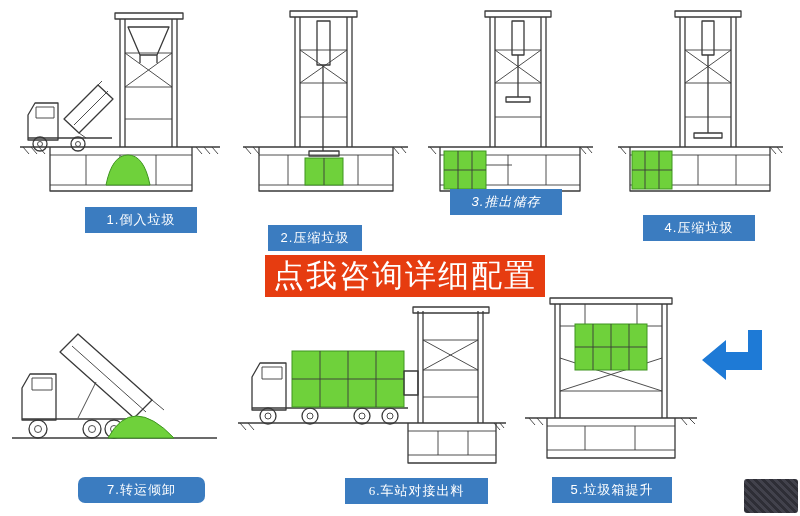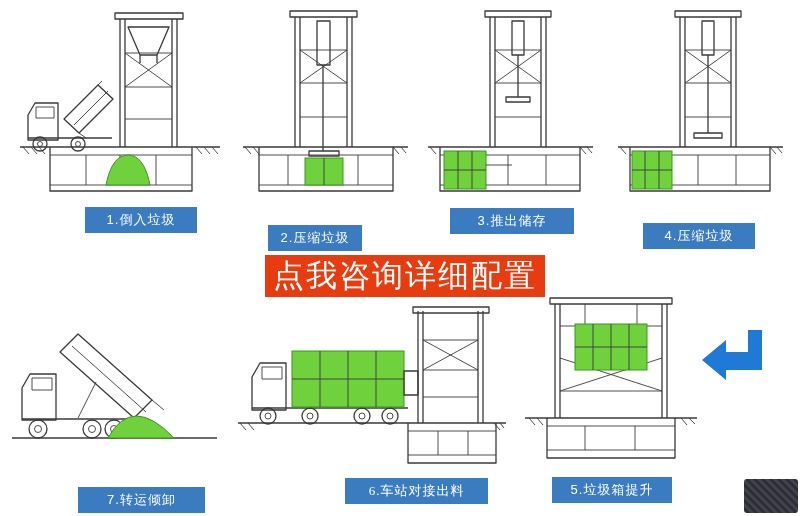--- a/index.html
+++ b/index.html
@@ -131,22 +131,22 @@
       <path class="ln" d="M90 50 V128"></path>
       <rect class="ln" x="76" y="128" width="28" height="5"></rect>
 
       <rect class="grn" x="14" y="146" width="40" height="38"></rect>
       <path class="ln-thin" d="M27 146 V184 M41 146 V184 M14 165 H54"></path>
     </svg>
   </figure>
 
   <div class="step-label" style="left:85px;top:207px;width:112px;">1.倒入垃圾</div>
   <div class="step-label" style="left:268px;top:225px;width:94px;">2.压缩垃圾</div>
-  <div class="step-label" style="left:450px;top:208px;width:124px;">3.推出储存</div>
-  <div class="step-label" style="left:643px;top:223px;width:112px;">4.压缩垃圾</div>
+  <div class="step-label" style="left:450px;top:189px;width:112px;font-style:italic;">3.推出储存</div>
+  <div class="step-label" style="left:643px;top:215px;width:112px;">4.压缩垃圾</div>
 
   <div class="banner">点我咨询详细配置</div>
 
   <figure class="panel" style="left:12px;top:298px;width:205px;height:172px;">
     <svg viewBox="0 0 205 172">
       <path class="ln" d="M0 140 H205"></path>
 
       <path class="ln" d="M10 90 L18 76 H44 V122 H10 Z"></path>
       <path class="ln-thin" d="M20 80 H40 V92 H20 Z"></path>
       <path class="ln" d="M10 121 H118"></path>
@@ -213,19 +213,19 @@
       <path class="ln-thin" d="M68 28 V74 M86 28 V74 M104 28 V74 M50 51 H122"></path>
     </svg>
   </figure>
 
   <div class="arrow-wrap">
     <svg viewBox="0 0 66 58">
       <path d="M2 34 L26 14 L26 26 L48 26 L48 4 L62 4 L62 44 L26 44 L26 54 Z" fill="var(--arrow-blue)" stroke="none"></path>
     </svg>
   </div>
 
-  <div class="step-label" style="left:78px;top:487px;width:127px;">7.转运倾卸</div>
+  <div class="step-label" style="left:78px;top:477px;width:127px;border-radius:7px;">7.转运倾卸</div>
   <div class="step-label" style="left:345px;top:478px;width:143px;font-family:Liberation Serif, serif;">6.车站对接出料</div>
   <div class="step-label" style="left:552px;top:477px;width:120px;">5.垃圾箱提升</div>
 
   <div class="watermark"></div>
 
 </div>
 
 </body></html>

